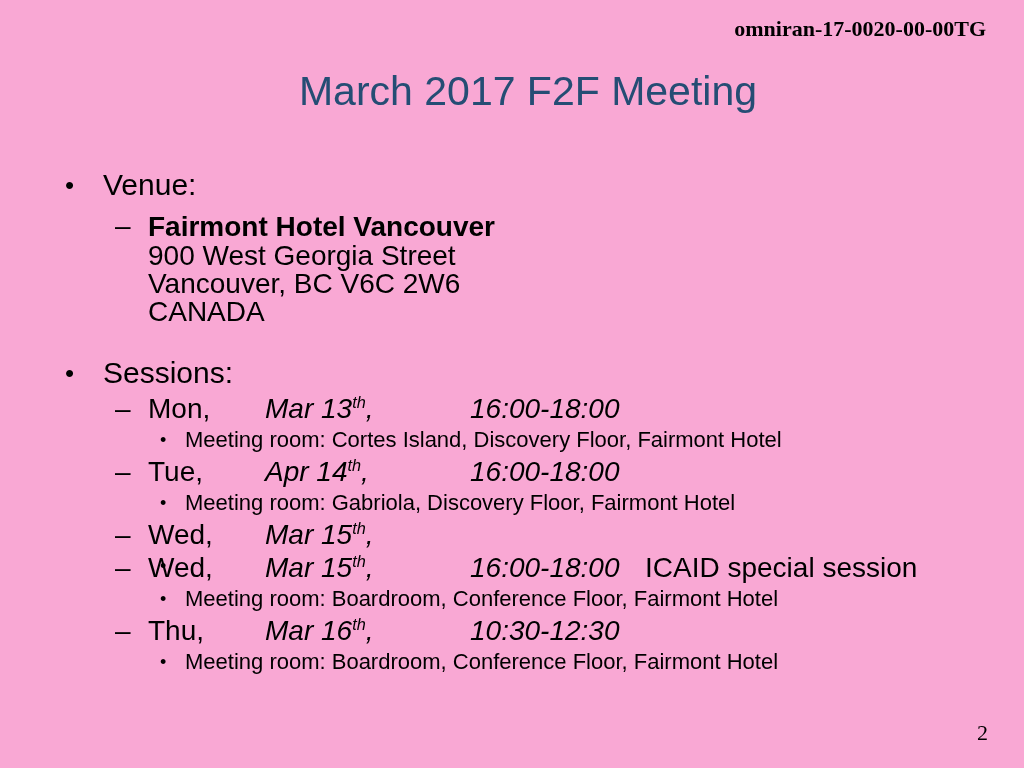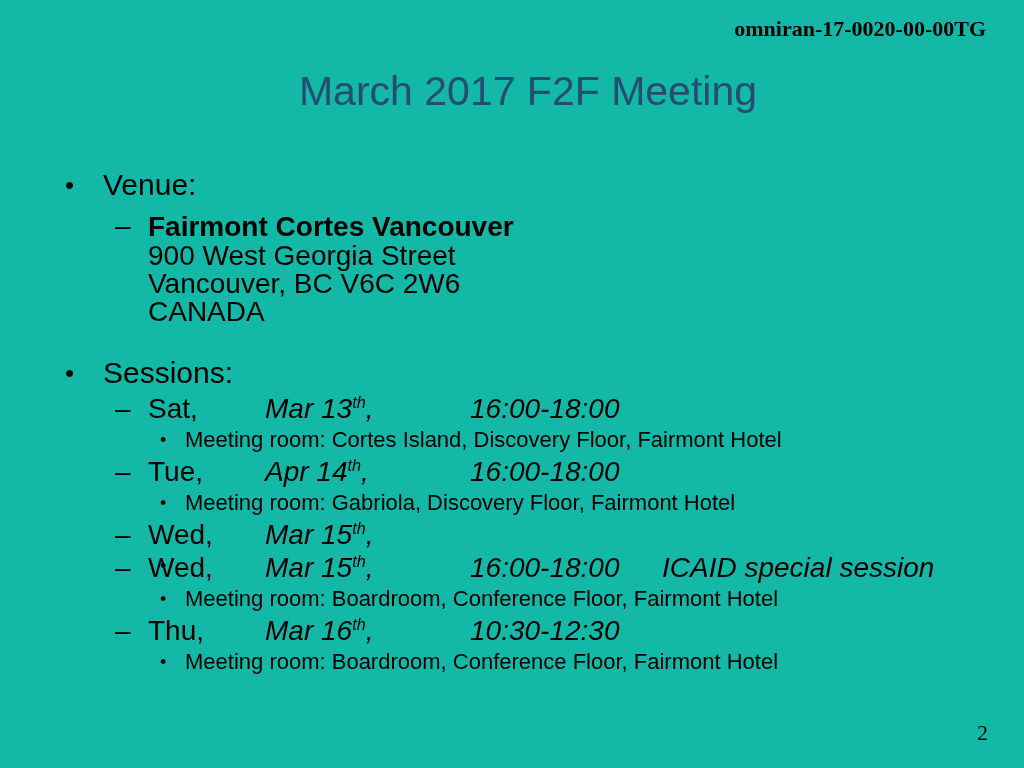--- a/index.html
+++ b/index.html
@@ -4,21 +4,21 @@
 <style>
   html, body {
     margin: 0;
     padding: 0;
     background: #ffffff;
   }
   .slide {
     position: relative;
     width: 1024px;
     height: 768px;
-    background: #14b8a6;
+    background: #f9a8d4;
     overflow: hidden;
     font-family: "Liberation Sans", sans-serif;
     color: #000000;
   }
   .doc-number {
     position: absolute;
     top: 16px;
     right: 38px;
     font-family: "Liberation Serif", serif;
     font-weight: bold;
@@ -90,21 +90,21 @@
     align-items: baseline;
   }
   .session-line .b2 {
     position: absolute;
     left: 55px;
     top: 0;
   }
   .c-day  { width: 117px; flex: 0 0 auto; }
   .c-date { width: 205px; flex: 0 0 auto; font-style: italic; }
   .c-time { width: 175px; flex: 0 0 auto; font-style: italic; }
-  .c-note { font-style: italic; flex: 0 0 auto; margin-left: 17px; }
+  .c-note { flex: 0 0 auto; }
   .c-date sup {
     font-size: 0.58em;
     line-height: 0;
   }
   .room-line {
     position: relative;
     padding-left: 125px;
     font-size: 22px;
     line-height: 30px;
   }
@@ -134,37 +134,37 @@
   <div class="body-area">
 
     <div class="l1">
       <span class="b1">•</span>
       <span>Venue:</span>
     </div>
 
     <div class="venue-block">
       <div class="l2-name">
         <span class="b2">–</span>
-        <span>Fairmont Cortes Vancouver</span>
+        <span>Fairmont Hotel Vancouver</span>
       </div>
       <div class="addr">900 West Georgia Street</div>
       <div class="addr">Vancouver, BC V6C 2W6</div>
       <div class="addr">CANADA</div>
     </div>
 
     <div class="l1 sessions-label">
       <span class="b1">•</span>
       <span>Sessions:</span>
     </div>
 
     <div>
 
       <div class="session-line">
         <span class="b2">–</span>
-        <span class="c-day">Sat,</span>
+        <span class="c-day">Mon,</span>
         <span class="c-date"><span>Mar 13</span><sup>th</sup><span>,</span></span>
         <span class="c-time">16:00-18:00</span>
         <span class="c-note"></span>
       </div>
       <div class="room-line">
         <span class="b3">•</span>
         <span>Meeting room: Cortes Island, Discovery Floor, Fairmont Hotel</span>
       </div>
 
       <div class="session-line">

